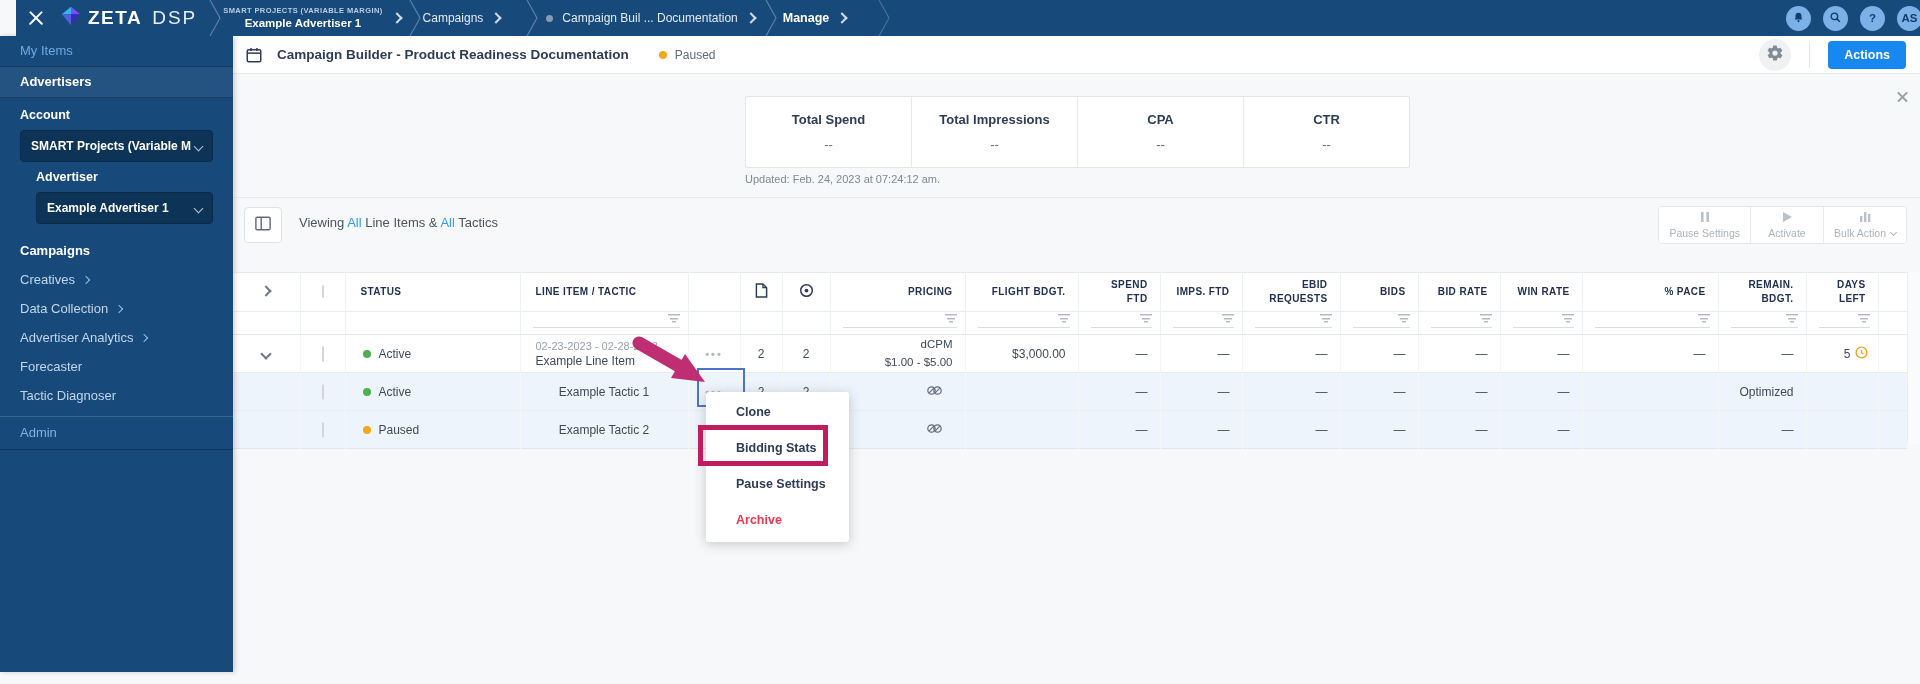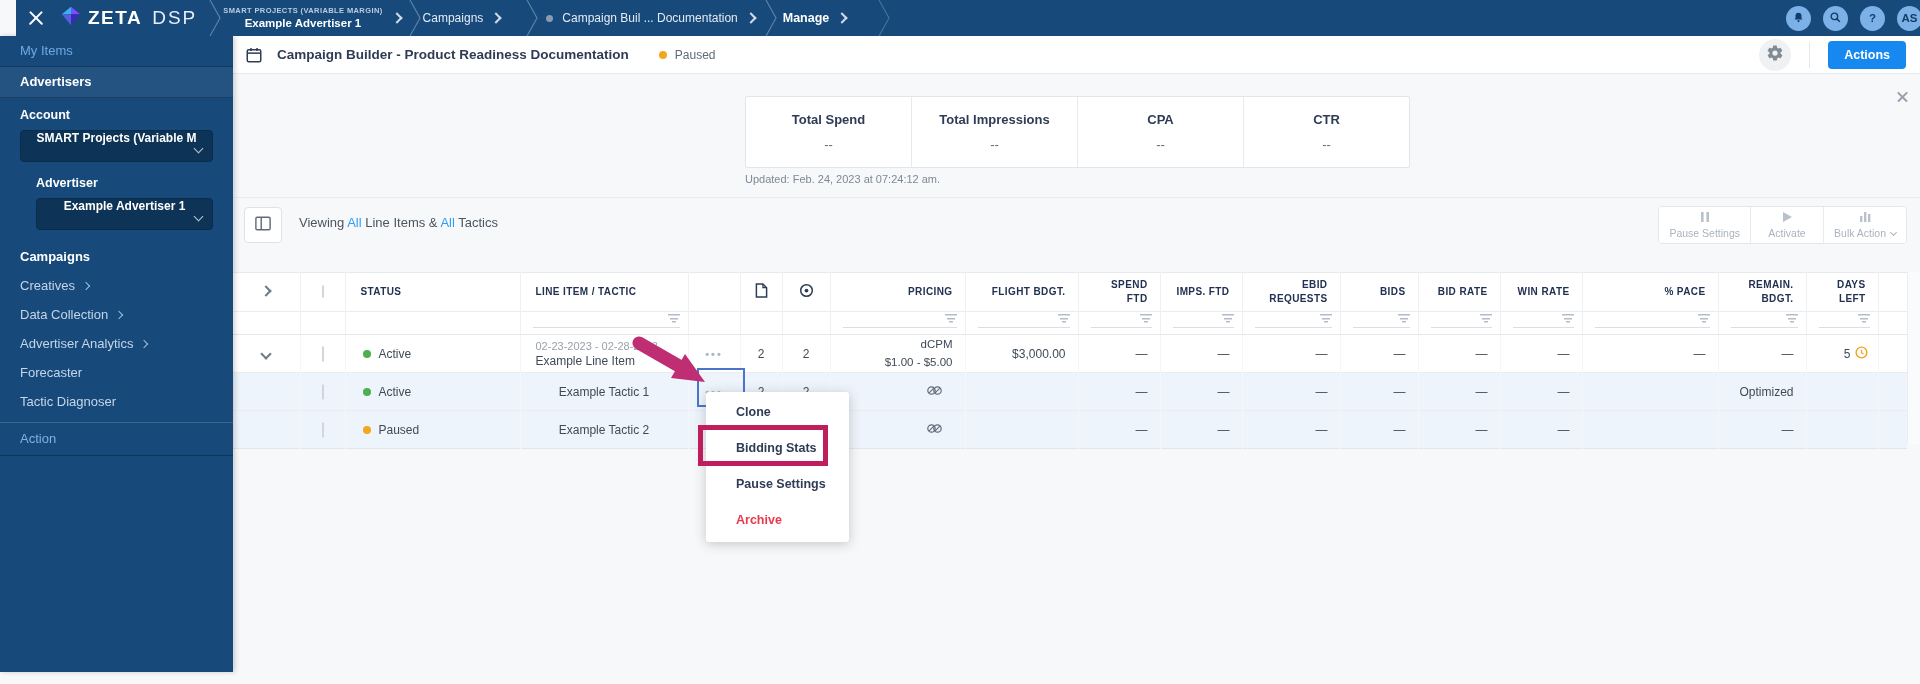--- a/index.html
+++ b/index.html
@@ -41,21 +41,21 @@
     box-shadow:2px 0 5px rgba(0,0,0,.18);z-index:20;
   }
   .side-myitems{height:30px;line-height:30px;padding-left:20px;font-size:13px;color:#6ea9e3;
     border-bottom:1px solid rgba(0,0,0,.18);cursor:pointer;}
   .side-advertisers{height:30px;line-height:30px;padding-left:20px;font-size:13px;font-weight:bold;color:#fff;
     background:rgba(255,255,255,.06);border-bottom:1px solid rgba(0,0,0,.22);cursor:pointer;}
   .side-account{padding:10px 20px 0 20px;}
   .side-label{font-size:12.5px;font-weight:bold;margin-bottom:8px;}
   .side-select{height:30px;background:#0d3456;border:1px solid #0a2b49;border-radius:4px;
     display:flex;align-items:center;padding:0 10px;font-size:12px;font-weight:bold;color:#fff;
-    white-space:nowrap;overflow:hidden;cursor:pointer;flex-direction:column;}
+    white-space:nowrap;overflow:hidden;cursor:pointer;}
   .side-select .chev{border-color:#b9c6d4;margin-left:auto;flex:0 0 auto;width:6px;height:6px;border-width:1.6px;}
   .side-sub{padding-left:16px;}
   .nav{margin-top:12px;}
   .nav-item{height:29px;line-height:29px;padding-left:20px;font-size:13px;color:#c3d6e8;cursor:pointer;
     display:flex;align-items:center;}
   .nav-item.first{color:#fff;font-weight:bold;}
   .nav-item .chev{border-color:#9fc0de;margin-left:8px;width:5px;height:5px;border-width:1.6px;}
   .side-admin{margin-top:6px;height:32px;line-height:32px;padding-left:20px;font-size:13px;color:#7fb2e5;
     border-top:1px solid rgba(255,255,255,.15);border-bottom:1px solid rgba(0,0,0,.28);cursor:pointer;}
   
@@ -230,21 +230,21 @@
 <div class="sidebar">
   <div class="side-myitems">My Items</div>
   <div class="side-advertisers">Advertisers</div>
   <div class="side-account">
     <div class="side-label">Account</div>
     <div class="side-select">
       <span>SMART Projects (Variable M</span>
       <span class="chev down"></span>
     </div>
     <div class="side-sub">
-      <div class="side-label" style="margin-top:14px">Advertiser</div>
+      <div class="side-label" style="margin-top:8px">Advertiser</div>
       <div class="side-select">
         <span>Example Advertiser 1</span>
         <span class="chev down"></span>
       </div>
     </div>
   </div>
   <div class="nav">
     <div class="nav-item first">
         <span>Campaigns</span>
       </div>
@@ -260,21 +260,21 @@
         <span>Advertiser Analytics</span>
         <span class="chev right"></span>
       </div>
     <div class="nav-item">
         <span>Forecaster</span>
       </div>
     <div class="nav-item">
         <span>Tactic Diagnoser</span>
       </div>
   </div>
-  <div class="side-admin">Action</div>
+  <div class="side-admin">Admin</div>
 </div>
 
 <div class="main">
 
   <div class="title-row">
     <span class="cal-icon">
       <svg width="18" height="18" viewBox="0 0 24 24">
           <rect x="3" y="5" width="18" height="16" rx="2" fill="none" stroke="#2e3c55" stroke-width="2"></rect>
           <path d="M3 9.5h18" stroke="#2e3c55" stroke-width="2"></path>
           <path d="M8 2.5v4 M16 2.5v4" stroke="#2e3c55" stroke-width="2"></path>

